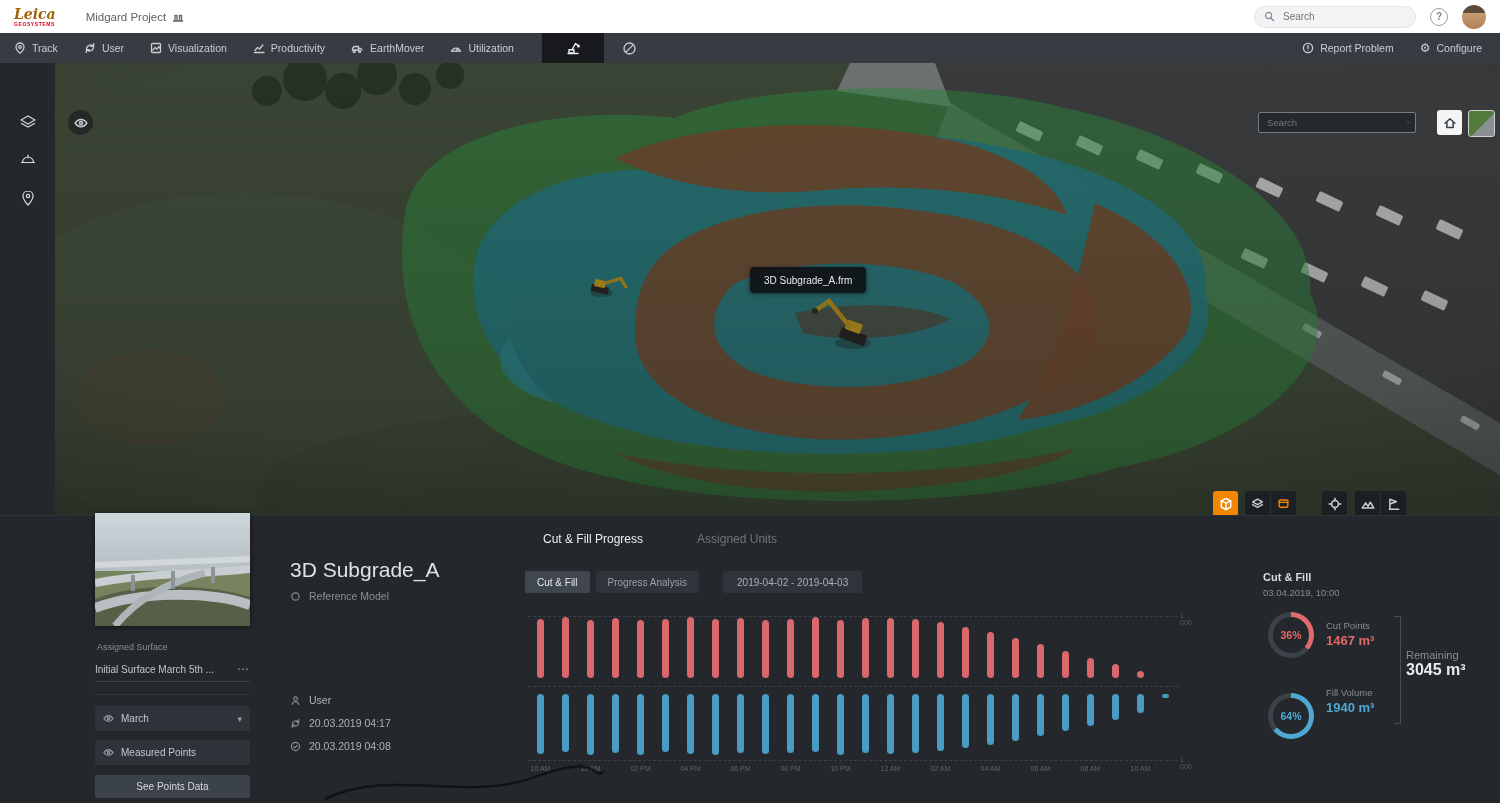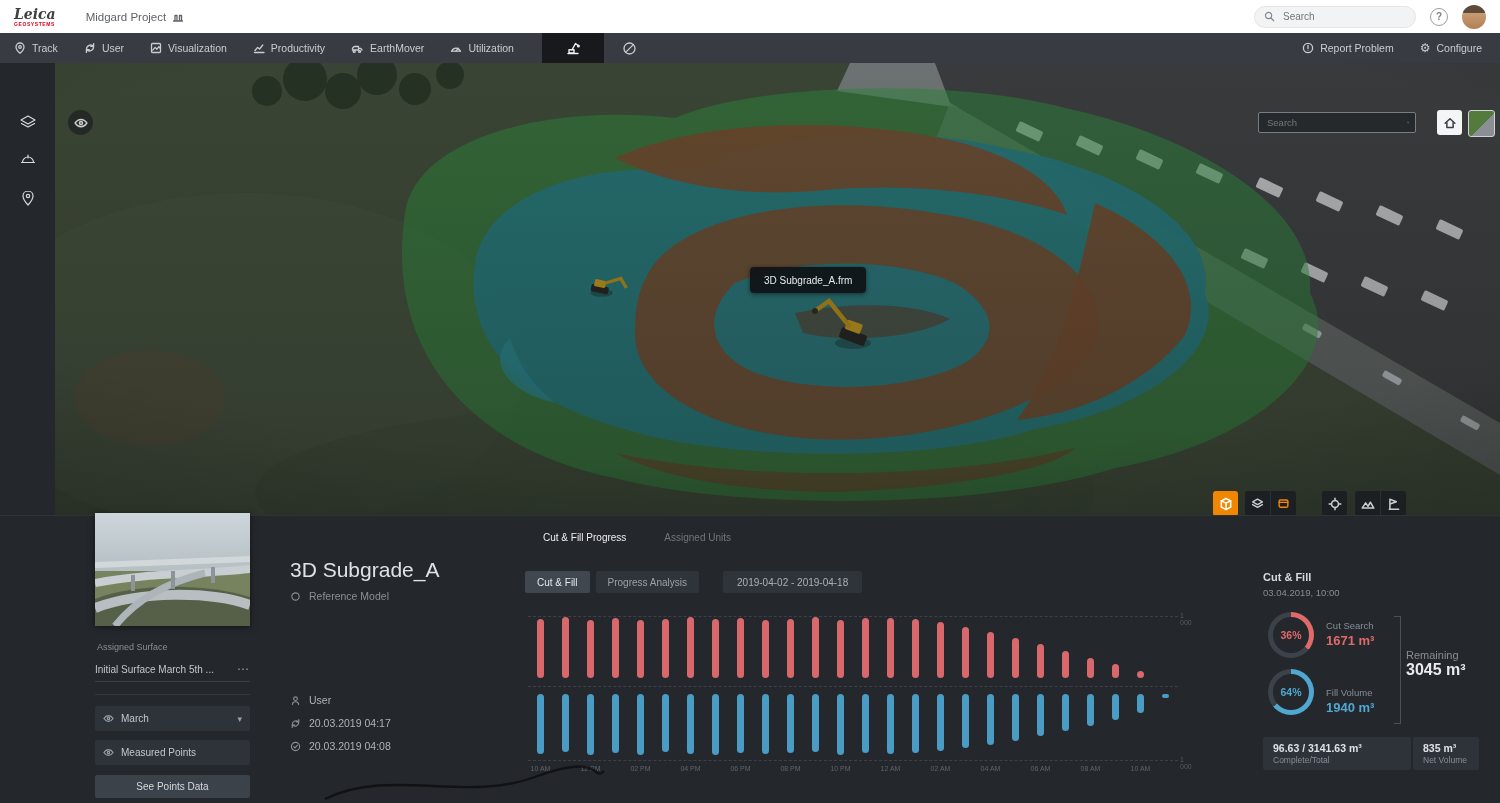--- a/index.html
+++ b/index.html
@@ -5,21 +5,21 @@
   html,body{margin:0;padding:0}
   body{width:1500px;height:803px;position:relative;overflow:hidden;background:#2b2e33;
        font-family:"Liberation Sans",sans-serif;-webkit-font-smoothing:antialiased;color:#c9cdd2}
   svg{display:block}
   .ico{fill:none;stroke:#c9cdd2;stroke-width:1.3;stroke-linecap:round;stroke-linejoin:round}
 
   
   .header{position:absolute;left:0;top:0;width:1500px;height:33px;background:#ffffff;
           display:flex;align-items:center;padding:0 14px;box-sizing:border-box;z-index:30}
   .logo{display:flex;flex-direction:column;line-height:1;margin-right:30px}
-  .logo .brand{font-family:"DejaVu Serif",serif;font-style:italic;font-weight:bold;font-size:14px;color:#404040}
+  .logo .brand{font-family:"DejaVu Serif",serif;font-style:italic;font-weight:bold;font-size:14px;color:#a16207}
   .logo .brand-sub{font-size:5px;letter-spacing:.6px;color:#e2001a;font-weight:bold;margin-top:1px}
   .project{font-size:11.5px;color:#5f6368;display:flex;align-items:center;gap:6px}
   .project .ico{stroke:#5f6368}
   .header-right{margin-left:auto;display:flex;align-items:center;gap:14px}
   .search-pill{width:142px;height:20px;border-radius:11px;background:#f1f3f4;border:1px solid #e4e6e8;
                display:flex;align-items:center;gap:6px;padding:0 9px}
   .search-pill input{border:none;background:transparent;outline:none;font-size:10px;color:#5f6368;width:100px;
                      font-family:"Liberation Sans",sans-serif}
   .search-pill .ico{stroke:#85898e}
   .help-circle{width:16px;height:16px;border-radius:50%;border:1.4px solid #9aa0a6;color:#7d838a;
@@ -84,21 +84,21 @@
       display:flex;align-items:center;gap:7px;padding:0 8px;box-sizing:border-box;font-size:10px;color:#c3c7cc;cursor:pointer}
   .row-btn .chev{margin-left:auto;color:#9aa0a6;font-size:9px}
   .wide-btn{position:absolute;left:95px;top:259px;width:155px;height:23px;background:#3c424a;border-radius:2px;
       display:flex;align-items:center;justify-content:center;font-size:10px;color:#d6d9dc;cursor:pointer}
 
   .model-title{position:absolute;left:290px;top:42px;font-size:21px;color:#dfe2e5;font-weight:400}
   .meta-row{position:absolute;left:290px;display:flex;align-items:center;gap:8px;font-size:10.5px;color:#8a9097}
   .meta-row .ico{stroke:#8a9097;stroke-width:1.2}
   .meta-light{color:#aeb3b9}
 
-  .prog-tabs{position:absolute;left:543px;top:16px;display:flex;gap:38px;font-size:10px}
+  .prog-tabs{position:absolute;left:543px;top:16px;display:flex;gap:54px;font-size:12px}
   .ptab-active{color:#eceef0;cursor:pointer}
   .ptab{color:#70767d;cursor:pointer}
   .pill-row{position:absolute;left:525px;top:55px;display:flex;align-items:center;gap:6px}
   .pill{height:22px;border-radius:2px;display:flex;align-items:center;padding:0 12px;font-size:10px;cursor:pointer}
   .pill-on{background:#41474f;color:#e4e7ea}
   .pill-off{background:#2f343a;color:#9aa0a6}
   .date-chip{margin-left:18px;height:22px;border-radius:2px;background:#2f343a;color:#aab0b6;font-size:10px;
       display:flex;align-items:center;padding:0 14px;cursor:pointer}
 
   
@@ -502,21 +502,21 @@
     <span class="ptab">Assigned Units</span>
   </div>
   <div class="pill-row">
     <div class="pill pill-on">
       <span>Cut &amp; Fill</span>
     </div>
     <div class="pill pill-off">
       <span>Progress Analysis</span>
     </div>
     <div class="date-chip">
-      <span>2019-04-02 - 2019-04-18</span>
+      <span>2019-04-02 - 2019-04-03</span>
     </div>
   </div>
 
   <div class="chart">
     <div class="gridline" style="top:4px"></div>
     <div class="gridline" style="top:74px"></div>
     <div class="gridline" style="top:148px"></div>
     <div class="ylab" style="top:4px">1 000</div>
     <div class="ylab" style="top:148px">1 000</div>
     <div class="bars">
@@ -780,40 +780,30 @@
         </div>
       </div>
   </div>
 
   <div class="stats-title">Cut &amp; Fill</div>
   <div class="stats-ts">03.04.2019, 10:00</div>
 
   <div class="donut" style="left: 1268px; top: 96px; --p: 36; --c: #e06a6a;">
     <span style="color:#e06a6a">36%</span>
   </div>
-  <div class="vol-label" style="left:1326px;top:104px">Cut Search</div>
-  <div class="vol-value" style="left:1326px;top:117px;color:#e06a6a">1671 m³</div>
-
-  <div class="donut" style="left: 1268px; top: 153px; --p: 64; --c: #4fa8d2;">
+  <div class="vol-label" style="left:1326px;top:104px">Cut Points</div>
+  <div class="vol-value" style="left:1326px;top:117px;color:#e06a6a">1467 m³</div>
+
+  <div class="donut" style="left: 1268px; top: 177px; --p: 64; --c: #4fa8d2;">
     <span style="color:#4fa8d2">64%</span>
   </div>
   <div class="vol-label" style="left:1326px;top:171px">Fill Volume</div>
   <div class="vol-value" style="left:1326px;top:184px;color:#4fa8d2">1940 m³</div>
 
   <div class="bracket"></div>
   <div class="remaining-lbl">Remaining</div>
   <div class="remaining-val">3045 m³</div>
 
-  <div class="bottom-stats">
-    <div class="bs-box" style="flex:1">
-      <span class="bs-main">96.63 / 3141.63 m³</span>
-      <span class="bs-sub">Complete/Total</span>
-    </div>
-    <div class="bs-box" style="width:66px">
-      <span class="bs-main">835 m³</span>
-      <span class="bs-sub">Net Volume</span>
-    </div>
-  </div>
 
   <svg class="scribble" width="290" height="48" viewBox="0 0 290 48">
     <path d="M5 40 C 70 8, 145 44, 215 18 S 272 24, 284 12" stroke="#0b0c0d" stroke-width="2.4" fill="none"></path>
   </svg>
 </div>
 
 </body></html>

